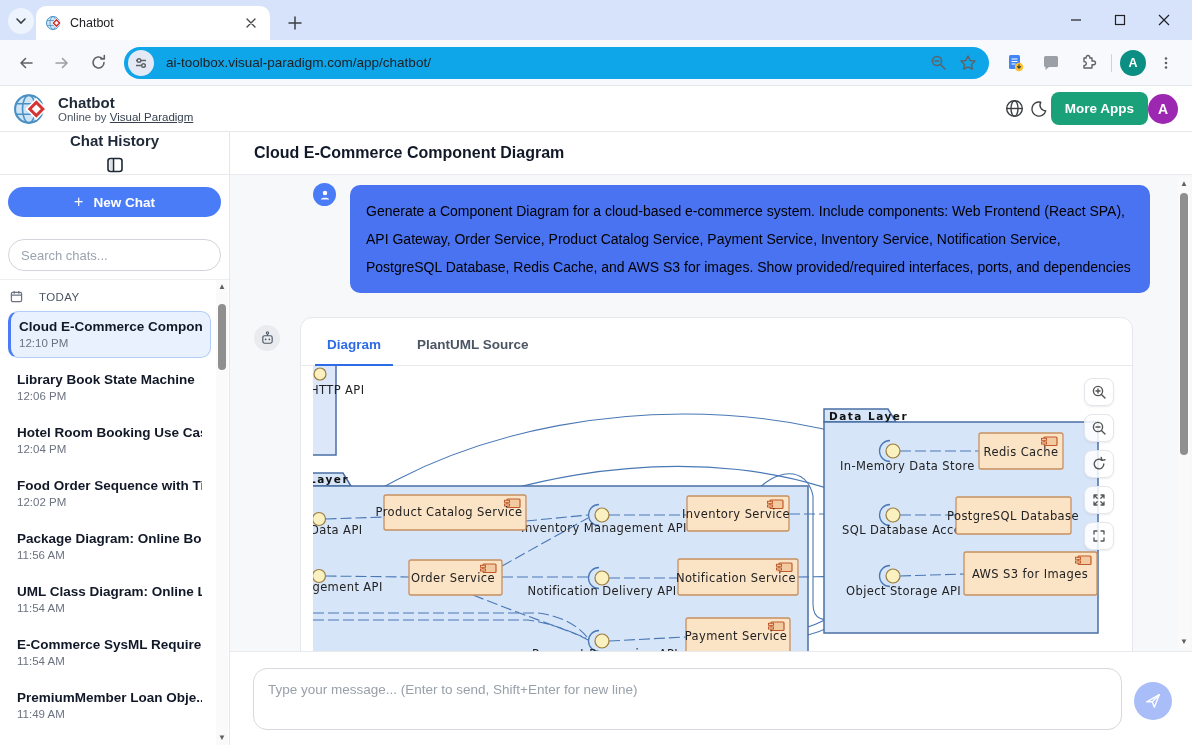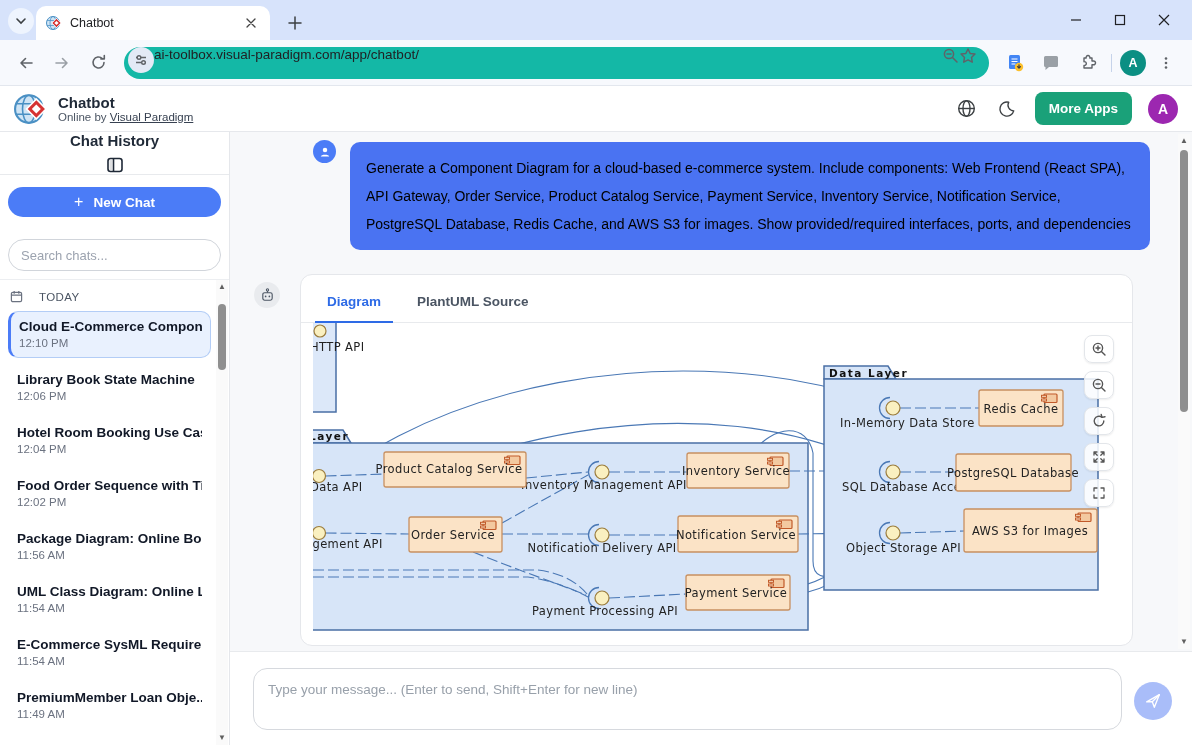--- a/index.html
+++ b/index.html
@@ -16,31 +16,31 @@
   .titlebar{height:40px;background:var(--titlebar);display:flex;align-items:flex-end;position:relative;}
   .tab-search{position:absolute;left:8px;top:8px;width:26px;height:26px;border-radius:13px;background:#eef4fe;display:flex;align-items:center;justify-content:center;}
   .tab{position:absolute;left:36px;top:6px;width:234px;height:34px;background:#fff;border-radius:10px 10px 0 0;display:flex;align-items:center;padding:0 10px;gap:8px;}
   .tab-title{font-size:12.5px;color:#202124;flex:1;}
   .tab-close{color:#444;display:flex;align-items:center;justify-content:center;width:18px;height:18px;border-radius:9px;}
   .newtab-btn{position:absolute;left:282px;top:10px;width:26px;height:26px;display:flex;align-items:center;justify-content:center;color:#3c4043;}
   .win-controls{position:absolute;right:6px;top:0;height:40px;display:flex;align-items:center;}
   .win-btn{width:44px;height:40px;display:flex;align-items:center;justify-content:center;color:#202124;}
   .toolbar{height:46px;background:var(--toolbar);display:flex;align-items:center;padding:0 10px;gap:4px;border-bottom:1px solid #e3e7ee;}
   .tool-ic{width:32px;height:32px;border-radius:16px;display:flex;align-items:center;justify-content:center;color:#5f6368;flex:none;}
-  .urlbar{flex:1;height:32px;background:#14b8a6;border-radius:16px;display:flex;align-items:flex-start;padding:0 12px 0 4px;gap:0;margin:0 6px;}
+  .urlbar{flex:1;height:32px;background:#0ea5e9;border-radius:16px;display:flex;align-items:center;padding:0 12px 0 4px;gap:12px;margin:0 6px;}
   .tune-circle{width:26px;height:26px;border-radius:13px;background:#e3eaf6;display:flex;align-items:center;justify-content:center;}
   .url-text{font-size:13.5px;color:#202124;flex:1;}
   .chrome-sep{width:1px;height:18px;background:#c6d3ea;margin:0 4px;}
   .chrome-avatar{width:26px;height:26px;border-radius:13px;background:var(--chrome-avatar);color:#fff;font-size:12.5px;font-weight:bold;display:flex;align-items:center;justify-content:center;}
   
   .app-header{height:46px;background:#fff;border-bottom:1px solid #e6e8ec;display:flex;align-items:center;padding:0 14px;gap:10px;}
   .app-title{font-size:15px;font-weight:bold;color:#1f2937;line-height:1.15;}
   .app-sub{font-size:11.5px;color:#4b5563;}
   .app-sub a{color:#374151;}
-  .hdr-right{margin-left:auto;display:flex;align-items:center;gap:16px;}
+  .hdr-right{margin-left:auto;display:flex;align-items:center;gap:0;}
   .hdr-ic{width:24px;height:24px;display:flex;align-items:center;justify-content:center;color:#3c4043;}
   .more-apps{background:var(--more-apps);color:#fff;font-size:13.5px;font-weight:bold;border:none;border-radius:8px;padding:9px 14px;}
   .hdr-avatar{width:30px;height:30px;border-radius:15px;background:var(--header-avatar);color:#fff;font-weight:bold;font-size:14px;display:flex;align-items:center;justify-content:center;}
   
   .content{display:flex;height:613px;}
   .sidebar{width:230px;border-right:1px solid #e5e7eb;display:flex;flex-direction:column;background:#fff;}
   .sb-head{height:43px;border-bottom:1px solid #e8eaed;display:flex;align-items:center;justify-content:space-between;padding:0 12px;flex-direction:column;}
   .sb-title{font-size:15px;font-weight:bold;color:#1f2937;}
   .sb-body{padding:12px 8px 8px;border-bottom:1px solid #eceef1;}
   .new-chat{width:100%;height:30px;background:var(--accent);color:#fff;border:none;border-radius:16px;font-size:13.5px;font-weight:bold;display:flex;align-items:center;justify-content:center;gap:10px;}
@@ -288,20 +288,23 @@
         <div class="vs-arrow">▲</div>
         <div class="vs-track">
             <div class="vs-thumb" style="top:10px;height:66px;"></div>
           </div>
         <div class="vs-arrow">▼</div>
       </div>
     </div>
   </div>
 
   <div class="main">
+    <div class="main-head">
+      <span class="main-title">Cloud E-Commerce Component Diagram</span>
+    </div>
     <div class="messages">
       <div class="user-row">
         <div class="user-avatar">
           <svg width="14" height="14" viewBox="0 0 20 20">
               <circle cx="10" cy="7" r="3.2" fill="#fff"></circle>
               <path d="M4 16.5c0-3.6 12-3.6 12 0" fill="#fff"></path>
             </svg>
         </div>
         <div class="bubble">Generate a Component Diagram for a cloud-based e-commerce system. Include components: Web Frontend (React SPA), API Gateway, Order Service, Product Catalog Service, Payment Service, Inventory Service, Notification Service, PostgreSQL Database, Redis Cache, and AWS S3 for images. Show provided/required interfaces, ports, and dependencies</div>
       </div>

